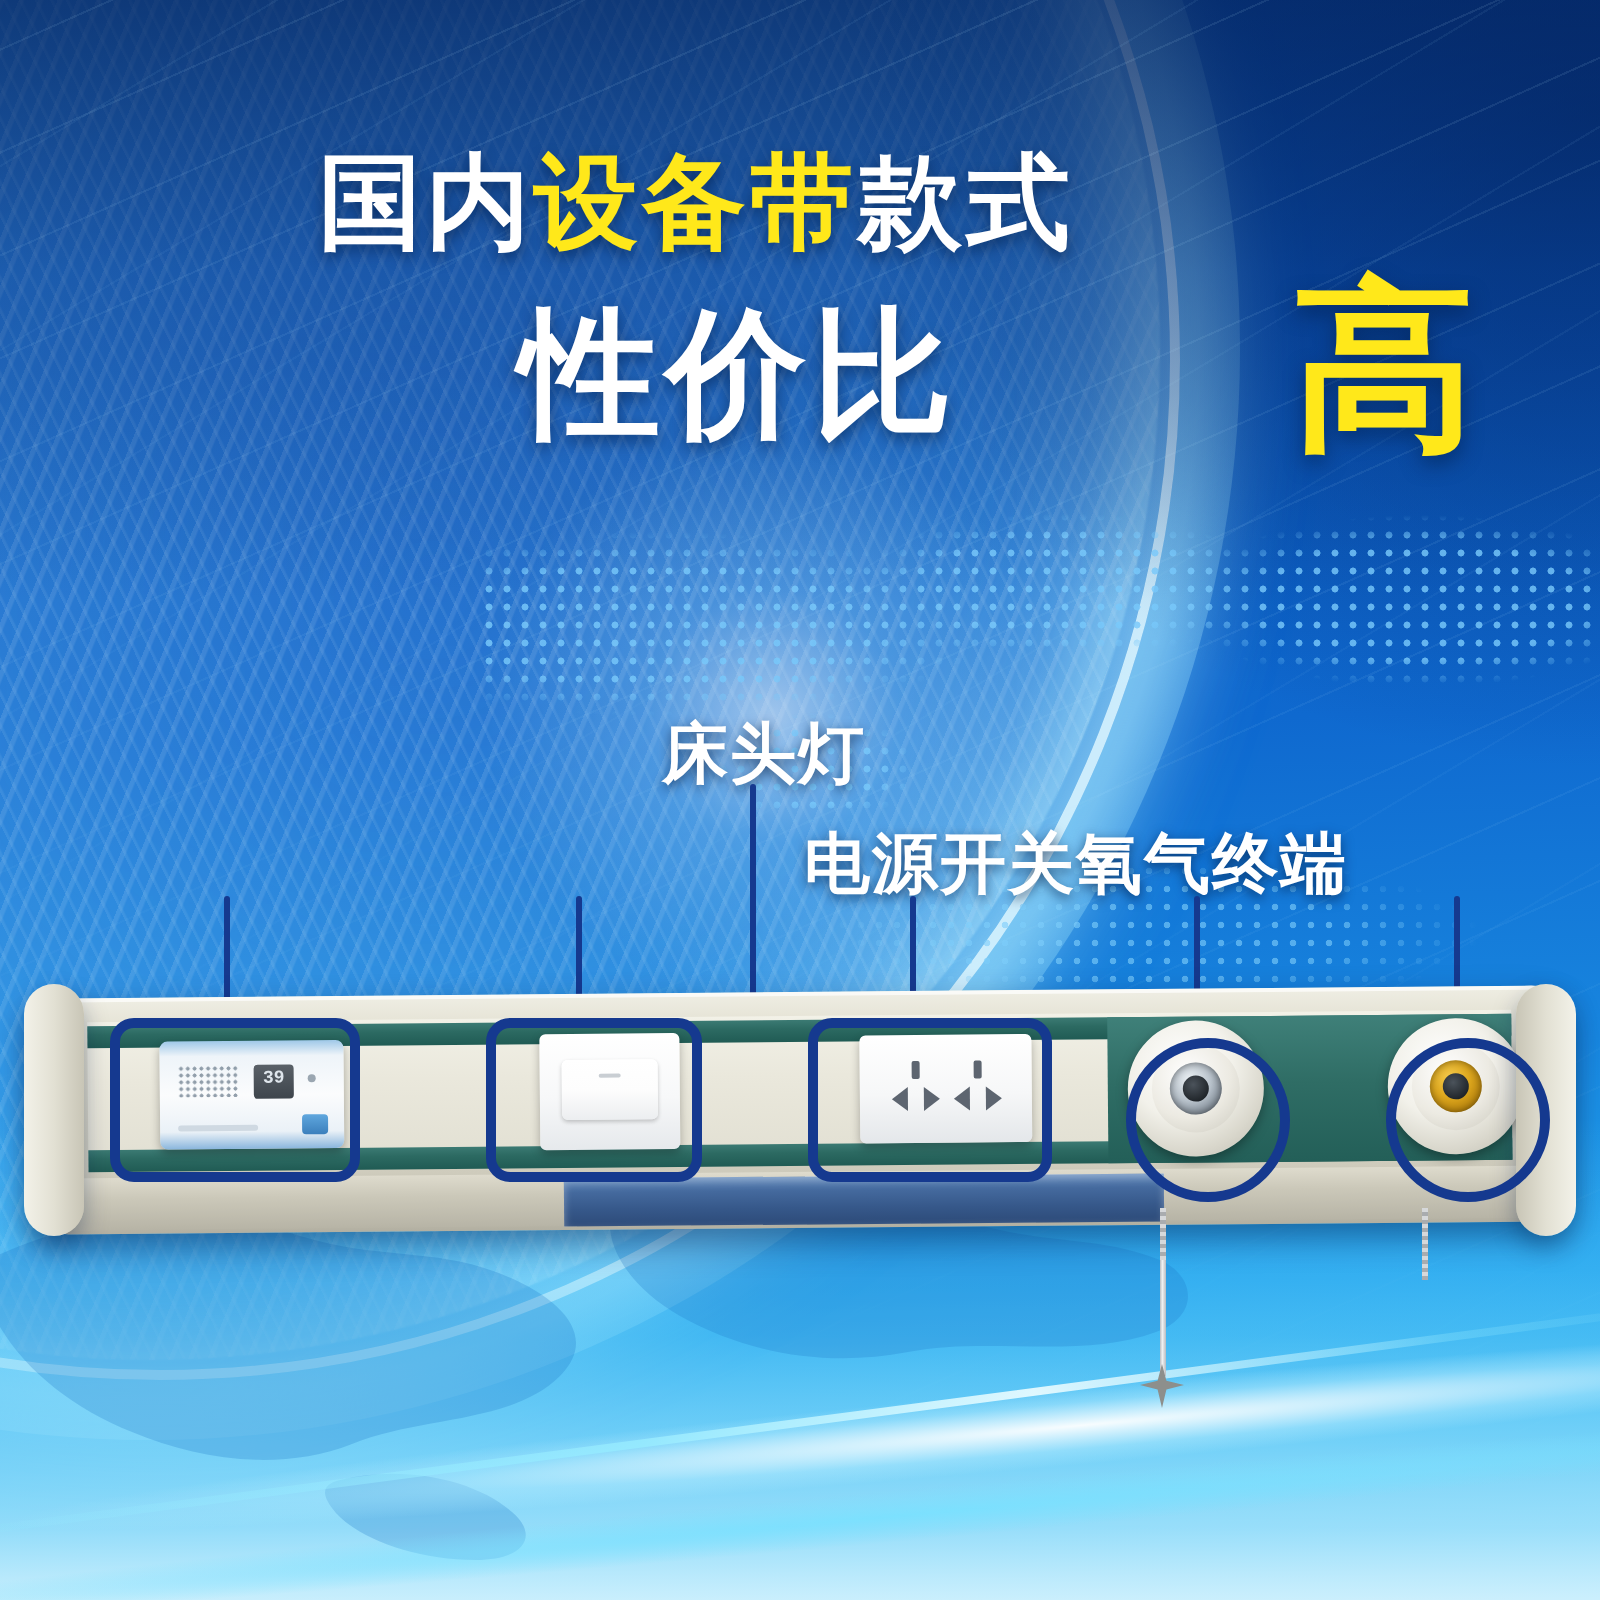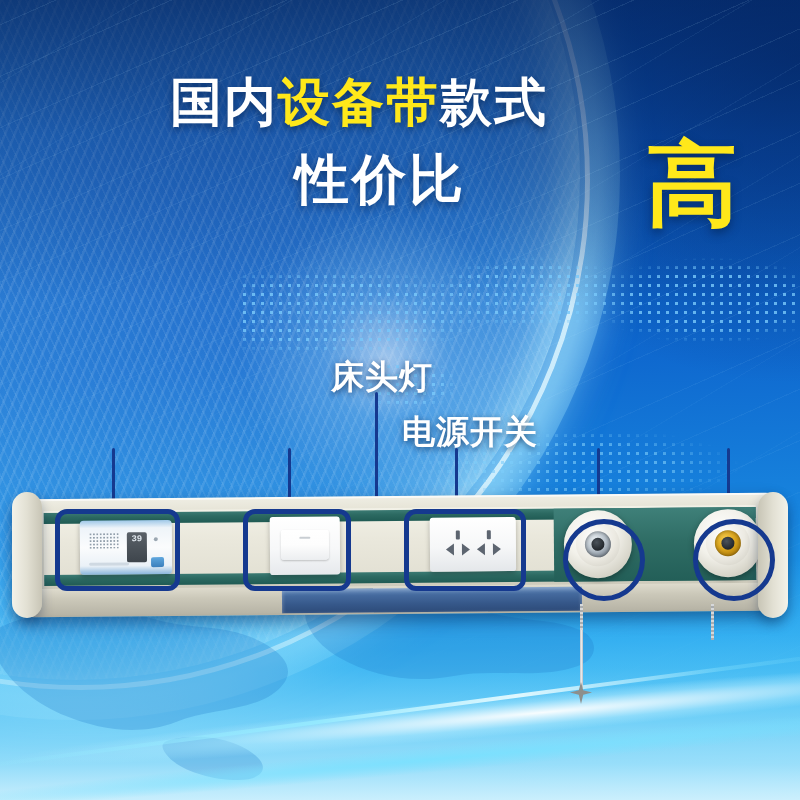--- a/index.html
+++ b/index.html
@@ -106,30 +106,30 @@
     background-size:9px 9px;
     -webkit-mask-image:radial-gradient(ellipse 230px 56px at 55% 42%,#000 40%,transparent 72%);
     mask-image:radial-gradient(ellipse 230px 56px at 55% 42%,#000 40%,transparent 72%);
   }
   
   .continents{
     position:absolute;left:-20px;bottom:18px;width:620px;height:210px;opacity:.30;
   }
 
   
-  .headline{position:absolute;left:0;top:76px;width:696px;text-align:center;padding-left:11px;}
+  .headline{position:absolute;left:0;top:76px;width:696px;text-align:center;}
   .hl-row1{
     font-size:52px;font-weight:700;letter-spacing:2px;line-height:1;
     text-shadow:0 3px 7px rgba(2,24,62,.55);
     white-space:nowrap;
   }
   .hl-w{color:#ffffff;}
   .hl-y{color:#ffe81a;}
   .hl-row2{
-    margin-top:24px;font-size:54px;font-weight:700;letter-spacing:3px;line-height:1;
+    margin-top:24px;font-size:70px;font-weight:700;letter-spacing:3px;line-height:1;
     color:#ffffff;text-shadow:0 3px 8px rgba(2,24,62,.55);white-space:nowrap;margin-left:43px;
   }
   .hl-big{
     position:absolute;right:62px;top:138px;
     font-size:92px;font-weight:700;color:#ffe81a;line-height:1;
     text-shadow:0 4px 10px rgba(2,24,62,.50);
   }
 
   
   .callout{
@@ -185,21 +185,21 @@
     position:absolute;left:62px;top:22px;width:92px;height:54px;border-radius:4px;
     background:linear-gradient(180deg,#9fc8e8 0%,#eef4f9 14%,#fbfcfd 50%,#eaf1f7 84%,#8ab6dd 100%);
     box-shadow:0 2px 5px rgba(0,0,0,.30);
   }
   .ic-grille{
     position:absolute;left:9px;top:12px;width:30px;height:16px;
     background-image:radial-gradient(circle,#7f8e9c 0.9px,rgba(0,0,0,0) 1.1px);
     background-size:3.4px 3.4px;opacity:.85;
   }
   .ic-display{
-    position:absolute;left:47px;top:12px;width:20px;height:30px;border-radius:2px;
+    position:absolute;left:47px;top:12px;width:20px;height:17px;border-radius:2px;
     background:linear-gradient(180deg,#5a6168 0%,#3e454c 100%);
     color:#dfe6ec;font-size:9px;font-weight:700;line-height:14px;text-align:center;
     font-family:"Liberation Mono","DejaVu Sans Mono",monospace;
   }
   .ic-led{position:absolute;left:74px;top:17px;width:4px;height:4px;border-radius:50%;background:#9aa6b1;}
   .ic-btn{position:absolute;right:8px;bottom:7px;width:13px;height:10px;border-radius:2px;background:linear-gradient(180deg,#5fa7de,#3b7fbc);}
   .ic-slot{position:absolute;left:9px;bottom:9px;width:40px;height:3px;border-radius:2px;background:#cfd9e2;}
 
   .switch{
     position:absolute;left:252px;top:20px;width:70px;height:58px;border-radius:3px;
@@ -282,20 +282,21 @@
   <div class="sweep2"></div>
 
   <div class="headline">
     <div class="hl-row1"><span class="hl-w">国内</span><span class="hl-y">设备带</span><span class="hl-w">款式</span></div>
     <div class="hl-row2">性价比</div>
   </div>
   <div class="hl-big">高</div>
 
   <div class="callout" style="left:331px;top:360px;">床头灯</div>
   <div class="callout" style="left:402px;top:415px;">电源开关</div>
+  <div class="callout" style="left:538px;top:415px;">氧气终端</div>
 
   <div class="leader" style="left:112px;top:448px;height:68px;"></div>
   <div class="leader" style="left:288px;top:448px;height:68px;"></div>
   <div class="leader" style="left:375px;top:392px;height:222px;"></div>
   <div class="leader" style="left:455px;top:448px;height:68px;"></div>
   <div class="leader" style="left:597px;top:448px;height:70px;"></div>
   <div class="leader" style="left:727px;top:448px;height:70px;"></div>
 
   <div class="panel-wrap">
     <div class="panel">

